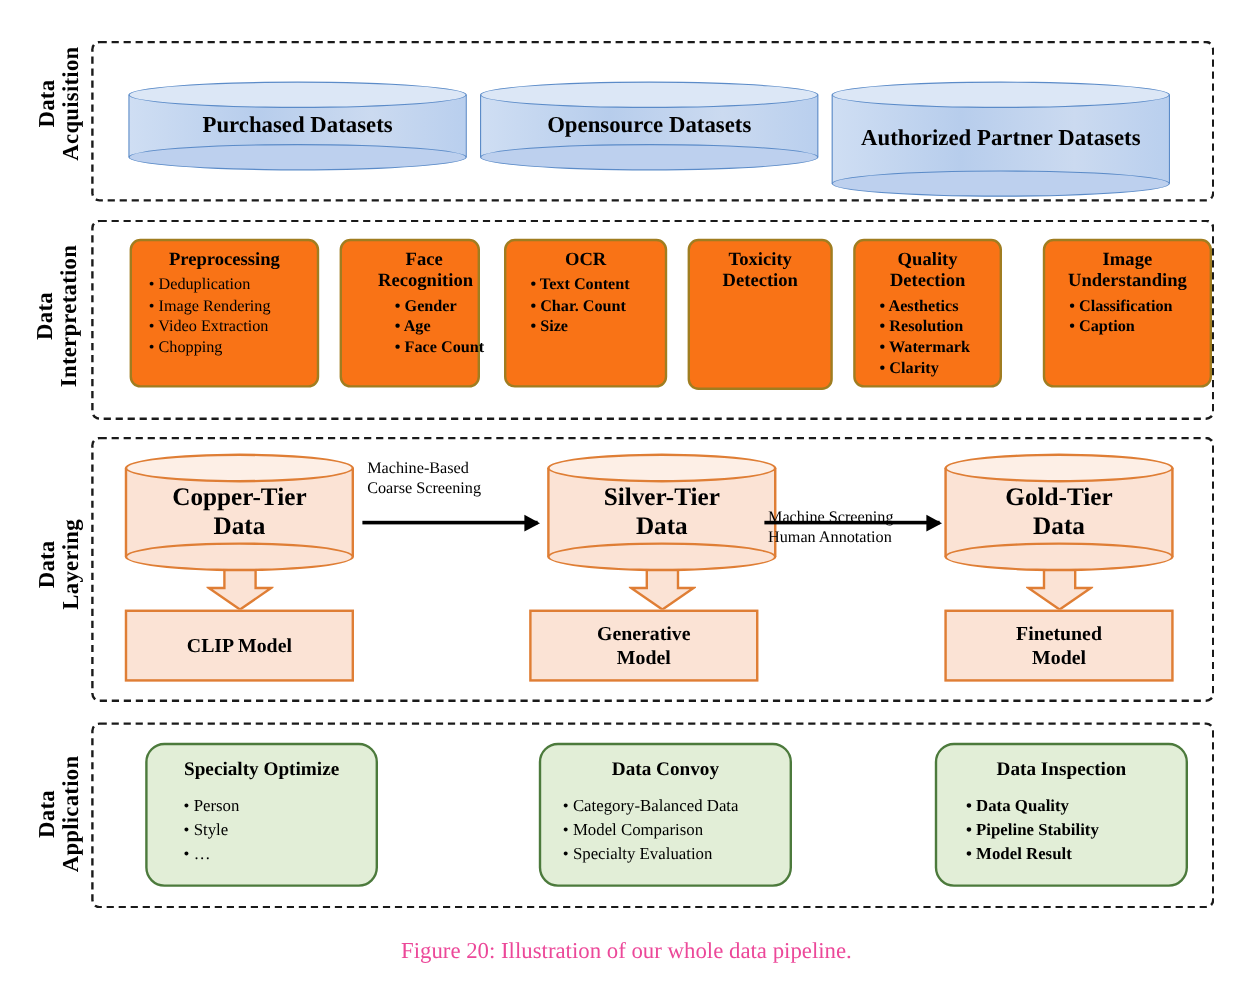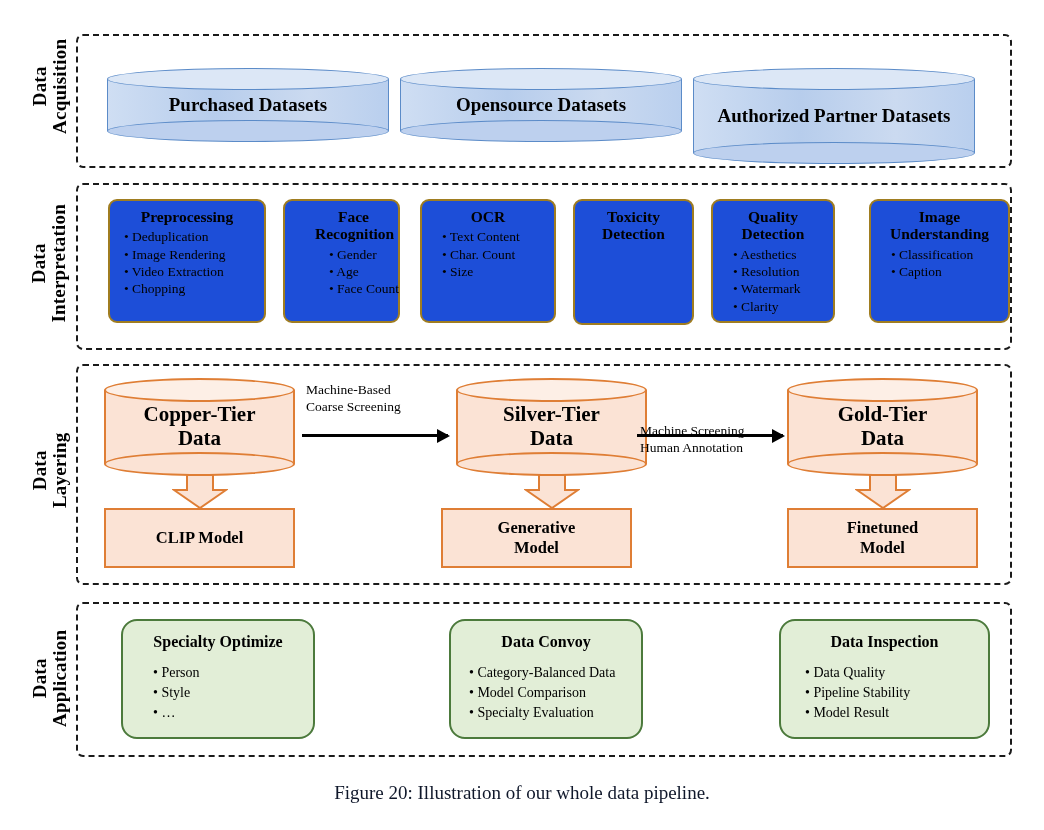--- a/index.html
+++ b/index.html
@@ -79,21 +79,21 @@
     text-align: center;
     font-weight: bold;
     z-index: 4;
   }
   .cyl-blue .cyl-text { font-size: 19px; }
 
   
   .card-yellow {
     position: absolute;
     box-sizing: border-box;
-    background: #1d4ed8;
+    background: #f97316;
     border: 2px solid #a07d20;
     border-radius: 9px;
     padding: 7px 6px 5px 6px;
   }
   .card-title {
     text-align: center;
     font-weight: bold;
     font-size: 15.5px;
     line-height: 1.12;
     margin-bottom: 3px;
@@ -101,21 +101,21 @@
   .card-list {
     list-style: none;
     margin: 0;
     padding: 0;
     font-size: 13.5px;
     line-height: 1.28;
   }
   .card-list li { white-space: nowrap; }
   .card-list li::before { content: "• "; }
   .li-indent-1 .card-list { padding-left: 8px; }
-  .li-indent-2 .card-list { padding-left: 14px; }
+  .li-indent-2 .card-list { padding-left: 14px; font-weight: bold; }
   .li-indent-3 .card-list { padding-left: 20px; }
 
   
   .cyl-orange { position: absolute; box-sizing: border-box; }
   .cyl-orange .body {
     position: absolute;
     left: 0; right: 0;
     top: 12px; bottom: 12px;
     background: #fbe3d5;
     border-left: 2px solid #df7e35;
@@ -193,21 +193,21 @@
   .card-green .card-list { font-size: 14px; line-height: 1.42; }
 
   
   .caption {
     position: absolute;
     left: 0;
     right: 0;
     top: 782px;
     text-align: center;
     font-size: 19px;
-    color: #0f172a;
+    color: #ec4899;
   }
 </style>
 </head>
 <body>
 
 <div class="row-label" style="left:-10px; top:66px; width:120px;">
   <span class="l1">Data</span>
   <span class="l2">Acquisition</span>
 </div>
 
@@ -403,21 +403,21 @@
 
 <div class="card-green li-indent-3" style="left:121px; top:619px; width:194px; height:120px;">
   <div class="card-title">Specialty Optimize</div>
   <ul class="card-list">
     <li>Person</li>
     <li>Style</li>
     <li>…</li>
   </ul>
 </div>
 
-<div class="card-green li-indent-1" style="left:449px; top:619px; width:194px; height:120px;font-family:Liberation Serif, serif;">
+<div class="card-green li-indent-1" style="left:449px; top:619px; width:211px; height:120px;font-family:Liberation Serif, serif;">
   <div class="card-title">Data Convoy</div>
   <ul class="card-list">
     <li>Category-Balanced Data</li>
     <li>Model Comparison</li>
     <li>Specialty Evaluation</li>
   </ul>
 </div>
 
 <div class="card-green li-indent-2" style="left:779px; top:619px; width:211px; height:120px;">
   <div class="card-title">Data Inspection</div>

